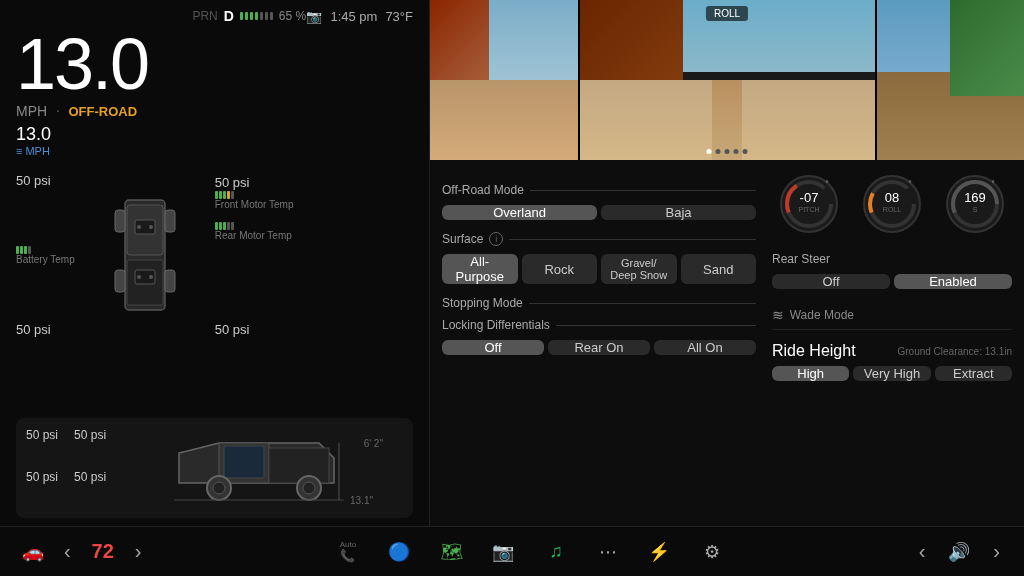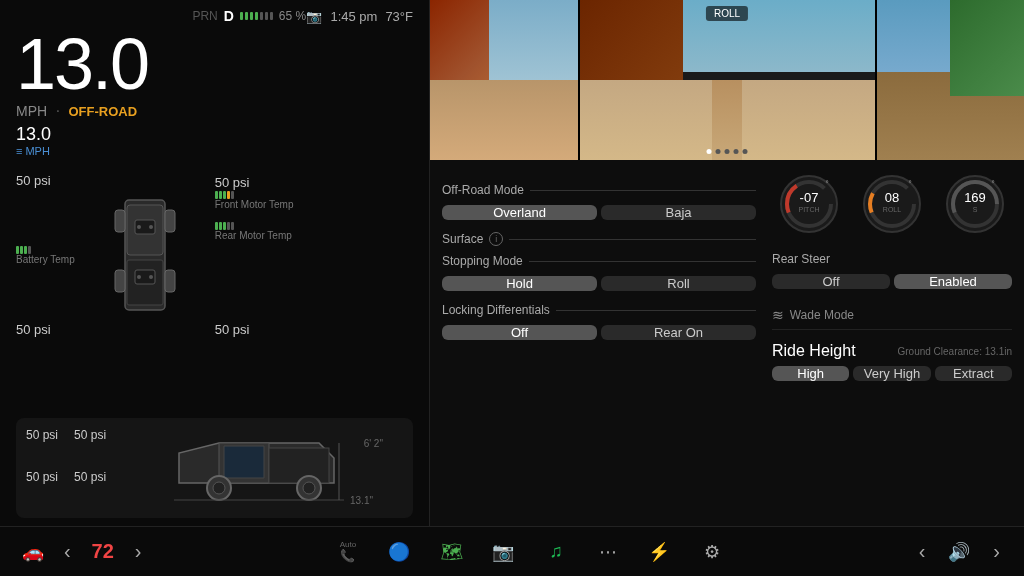--- a/index.html
+++ b/index.html
@@ -666,31 +666,35 @@
         <div class="section-label">Off-Road Mode</div>
         <div class="btn-group">
           <button class="ctrl-btn active">Overland</button>
           <button class="ctrl-btn">Baja</button>
         </div>
 
         <div class="section-label">
           <span>Surface</span>
           <span class="info-icon">i</span>
         </div>
+        <div class="btn-group">
+          <button class="ctrl-btn active">All-Purpose</button>
+          <button class="ctrl-btn">Rock</button>
+          <button class="ctrl-btn" style="font-size:11px;">Gravel/
+Deep Snow</button>
+          <button class="ctrl-btn">Sand</button>
+        </div>
 
         <div class="section-label">Stopping Mode</div>
-        <div class="btn-group">
-          <button class="ctrl-btn active">Hold</button>
-          <button class="ctrl-btn">Roll</button>
-        </div>
 
         <div class="section-label">Locking Differentials</div>
         <div class="btn-group">
           <button class="ctrl-btn active">Off</button>
           <button class="ctrl-btn">Rear On</button>
+          <button class="ctrl-btn">All On</button>
         </div>
 
       </div>
 
       <div class="right-controls">
 
         <div class="gauges-row">
 
           <div class="gauge-item">
             <svg width="64" height="64" viewBox="0 0 64 64">

